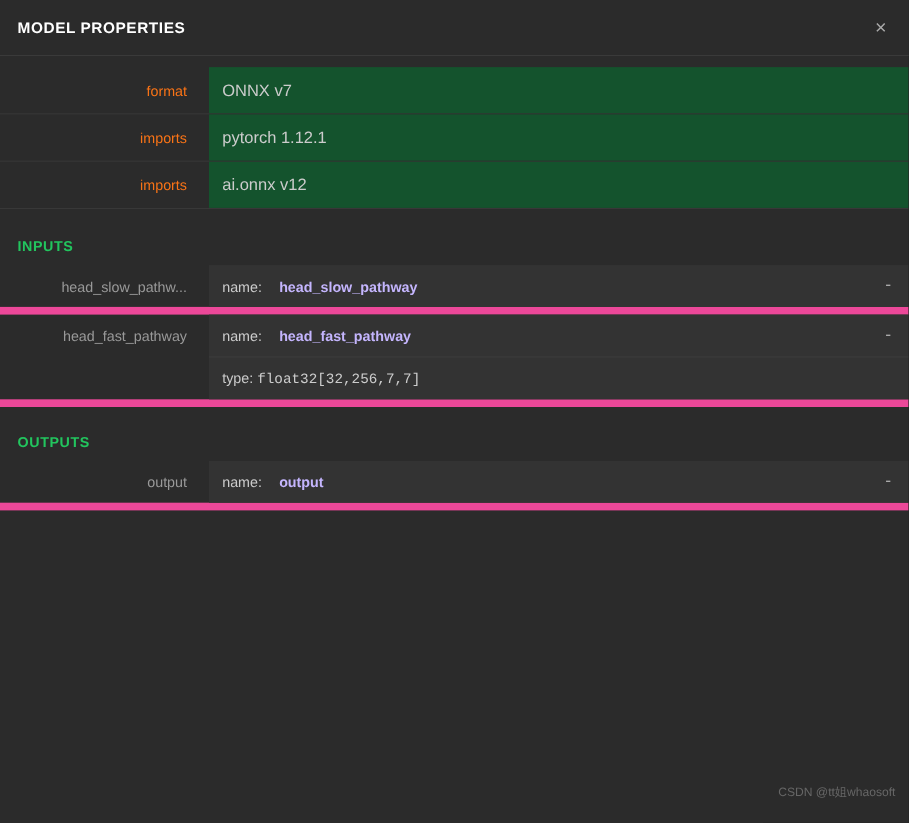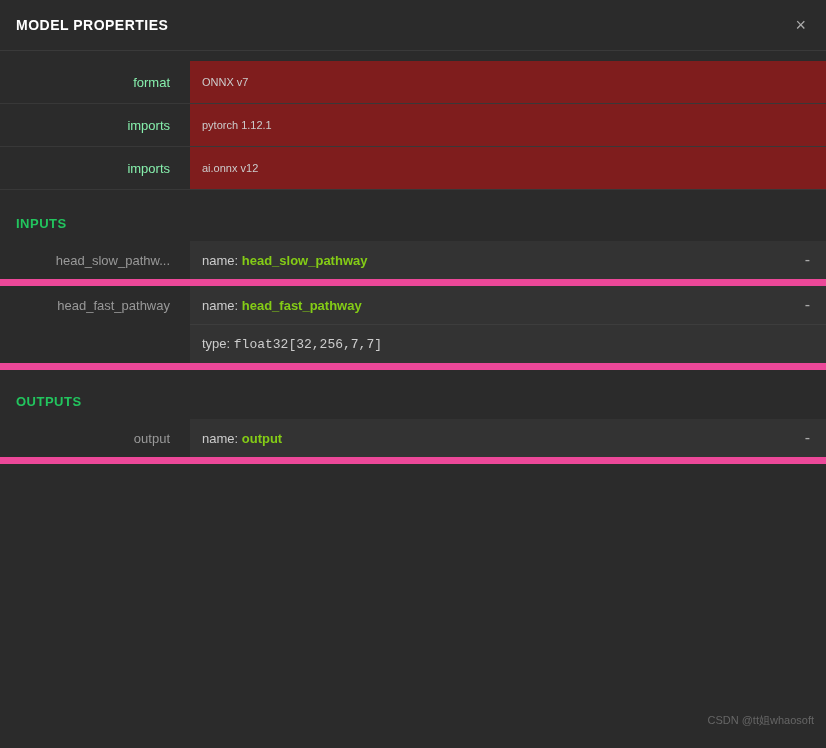--- a/index.html
+++ b/index.html
@@ -67,31 +67,31 @@
       display: flex;
       align-items: center;
       min-height: 42px;
       border-bottom: 1px solid #383838;
     }
 
     .property-label {
       width: 190px;
       text-align: right;
       padding-right: 20px;
-      color: #86efac;
+      color: #f97316;
       font-size: 13px;
       flex-shrink: 0;
     }
 
     .property-value {
       flex: 1;
       padding: 10px 12px;
-      background: #7f1d1d;
-      color: #cccccc;
-      font-size: 11px;
+      background: #14532d;
+      color: #cccccc;
+      font-size: 15px;
       min-height: 42px;
       display: flex;
       align-items: center;
     }
 
     
     .section-header {
       padding: 16px 16px 10px 16px;
       font-size: 13px;
       font-weight: 700;
@@ -140,21 +140,22 @@
       border-bottom: none;
     }
 
     .io-name {
       font-size: 13px;
       color: #cccccc;
     }
 
     .io-name strong {
       font-weight: 700;
-      color: #84cc16;
+      color: #c4b5fd;
+      margin-left: 12px;
     }
 
     .io-type {
       font-size: 13px;
       color: #cccccc;
     }
 
     .io-type code {
       font-family: 'Courier New', monospace;
       font-size: 13px;

